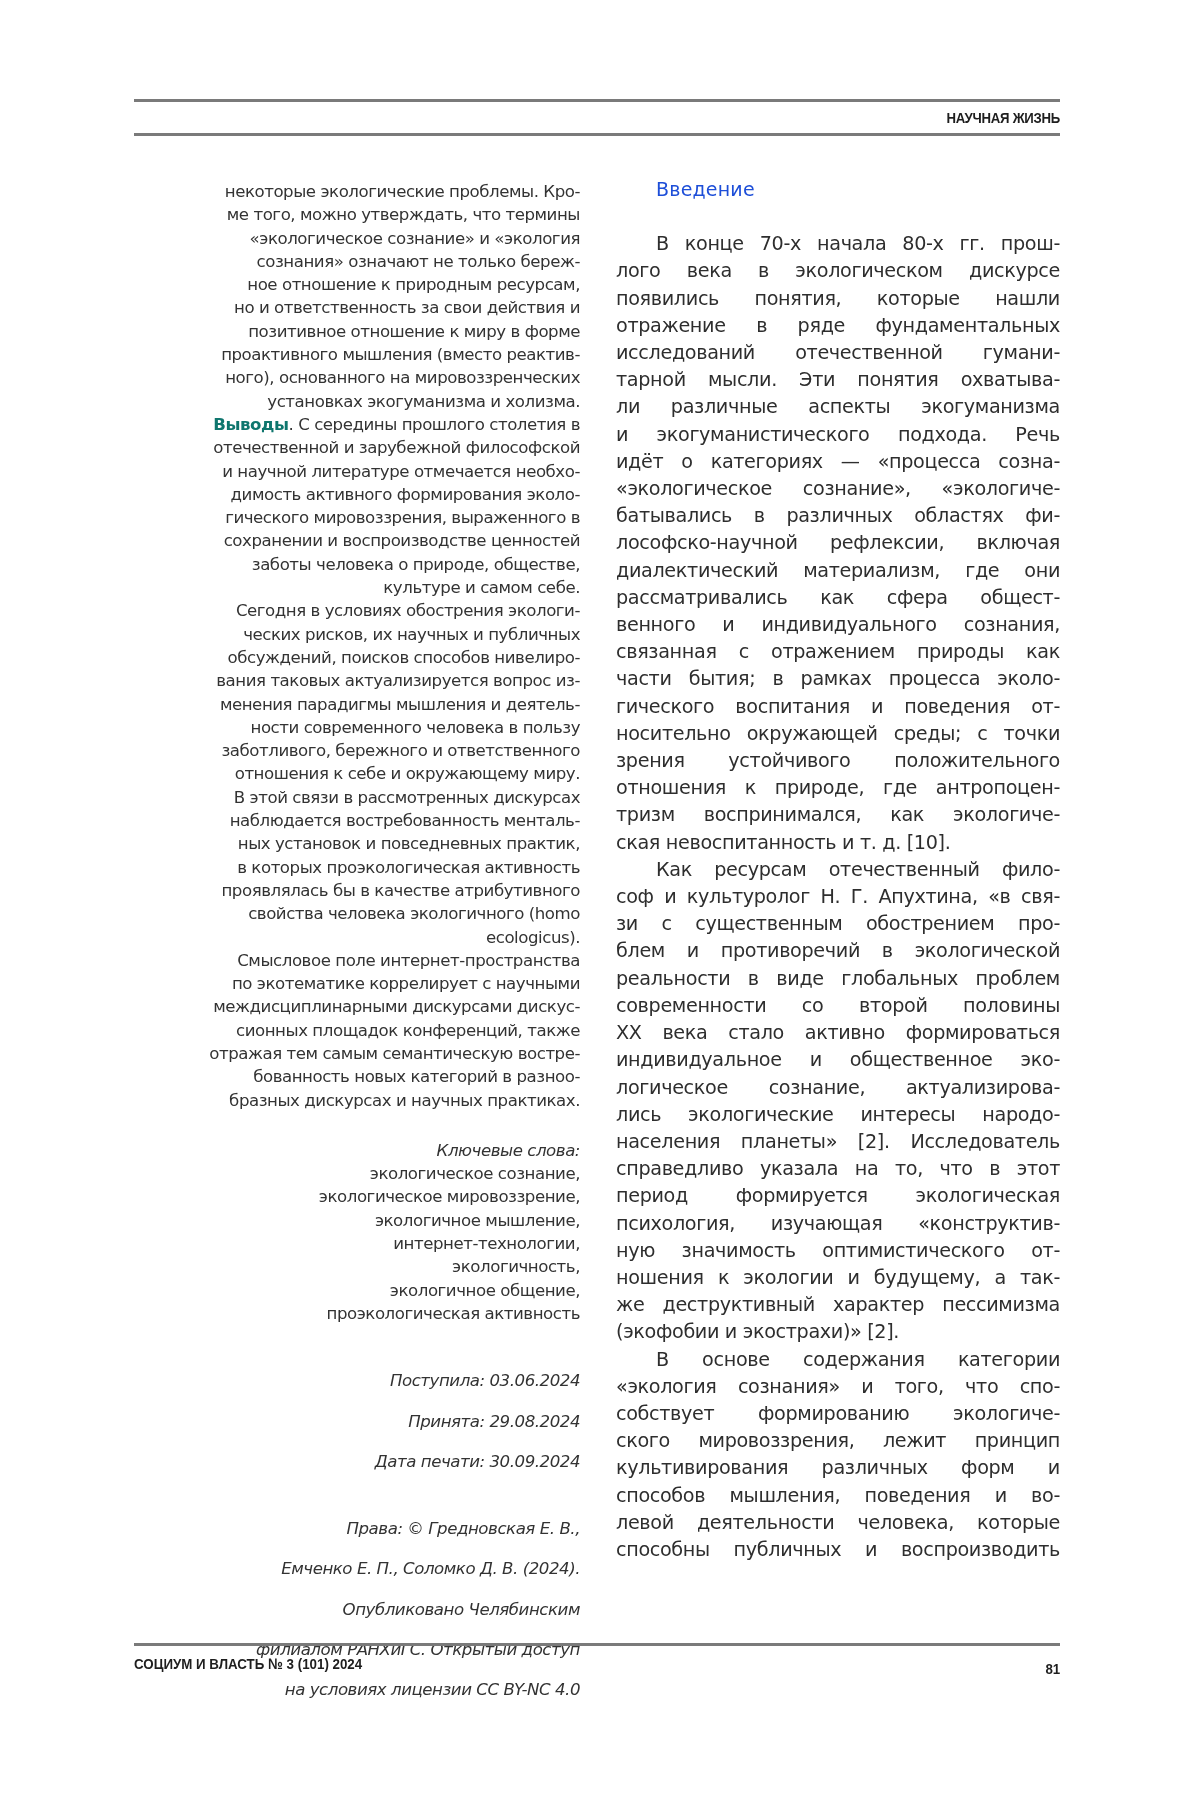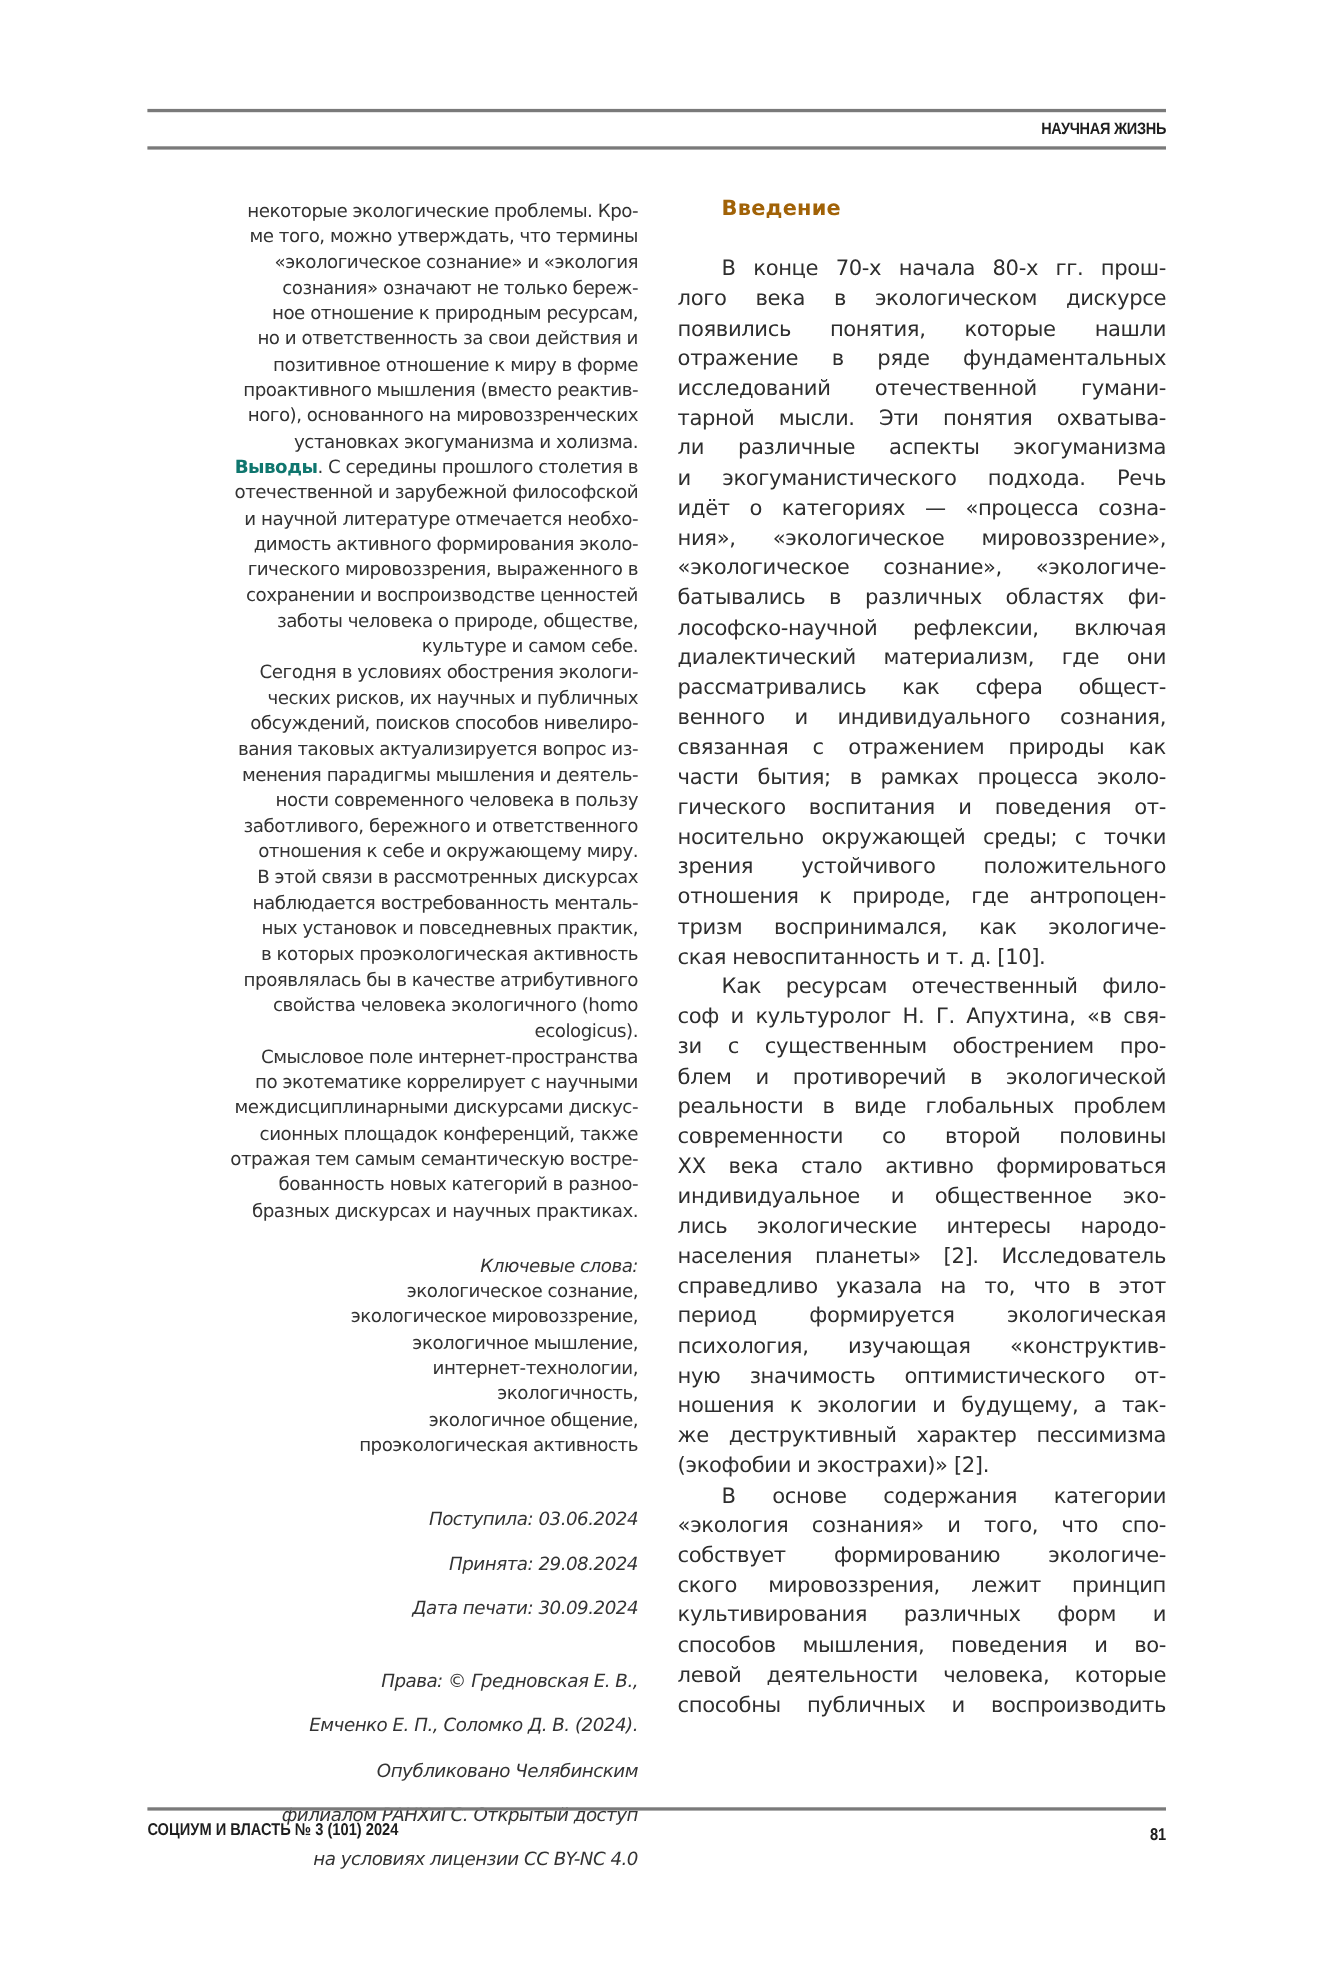--- a/index.html
+++ b/index.html
@@ -15,21 +15,21 @@
   .col-left { position: absolute; left: 136px; top: 180px; width: 444px; font-family: "DejaVu Sans", sans-serif; font-size: 16.6px; line-height: 23.3px; text-align: right; color: #333; }
   .col-left .ln { display: block; white-space: nowrap; letter-spacing: -0.45px; }
   .col-left b { font-weight: bold; color: #0f766e; }
   .col-left .kw-title { font-style: italic; }
   .col-left .italic { font-style: italic; margin-top: 17px; }
   .gap1 { height: 27px; }
   .gap2 { height: 27px; }
   .gap3 { height: 27px; }
 
   .col-right { position: absolute; left: 616px; top: 176px; width: 444px; font-family: "DejaVu Sans", sans-serif; font-size: 19.2px; line-height: 27.2px; color: #2e2e2e; }
-  .col-right .heading { font-weight: bold; font-size: 19px; margin-left: 40px; color: #a16207; letter-spacing: 0.2px; }
+  .col-right .heading { font-weight: normal; font-size: 19px; margin-left: 40px; color: #1d4ed8; letter-spacing: 0.2px; }
   .col-right .para-gap { height: 27px; }
   .col-right .ln { display: block; white-space: nowrap; text-align: justify; text-align-last: justify; letter-spacing: -0.35px; }
   .col-right .ln.first { padding-left: 40px; }
   .col-right .ln.last { text-align-last: left; }
 </style>
 </head>
 <body>
 
 <div class="rule top1"></div>
 <div class="section-label">НАУЧНАЯ ЖИЗНЬ</div>
@@ -112,21 +112,20 @@
       <div>
         <span class="ln first">В конце 70-х начала 80-х гг. прош-</span>
         <span class="ln">лого века в экологическом дискурсе</span>
         <span class="ln">появились понятия, которые нашли</span>
         <span class="ln">отражение в ряде фундаментальных</span>
         <span class="ln">исследований отечественной гумани-</span>
         <span class="ln">тарной мысли. Эти понятия охватыва-</span>
         <span class="ln">ли различные аспекты экогуманизма</span>
         <span class="ln">и экогуманистического подхода. Речь</span>
         <span class="ln">идёт о категориях — «процесса созна-</span>
-        <span class="ln">ния», «экологическое мировоззрение»,</span>
         <span class="ln">«экологическое сознание», «экологиче-</span>
         <span class="ln">батывались в различных областях фи-</span>
         <span class="ln">лософско-научной рефлексии, включая</span>
         <span class="ln">диалектический материализм, где они</span>
         <span class="ln">рассматривались как сфера общест-</span>
         <span class="ln">венного и индивидуального сознания,</span>
         <span class="ln">связанная с отражением природы как</span>
         <span class="ln">части бытия; в рамках процесса эколо-</span>
         <span class="ln">гического воспитания и поведения от-</span>
         <span class="ln">носительно окружающей среды; с точки</span>
@@ -137,20 +136,21 @@
       </div>
       <div>
         <span class="ln first">Как ресурсам отечественный фило-</span>
         <span class="ln">соф и культуролог Н. Г. Апухтина, «в свя-</span>
         <span class="ln">зи с существенным обострением про-</span>
         <span class="ln">блем и противоречий в экологической</span>
         <span class="ln">реальности в виде глобальных проблем</span>
         <span class="ln">современности со второй половины</span>
         <span class="ln">XX века стало активно формироваться</span>
         <span class="ln">индивидуальное и общественное эко-</span>
+        <span class="ln">логическое сознание, актуализирова-</span>
         <span class="ln">лись экологические интересы народо-</span>
         <span class="ln">населения планеты» [2]. Исследователь</span>
         <span class="ln">справедливо указала на то, что в этот</span>
         <span class="ln">период формируется экологическая</span>
         <span class="ln">психология, изучающая «конструктив-</span>
         <span class="ln">ную значимость оптимистического от-</span>
         <span class="ln">ношения к экологии и будущему, а так-</span>
         <span class="ln">же деструктивный характер пессимизма</span>
         <span class="ln last">(экофобии и экострахи)» [2].</span>
       </div>

